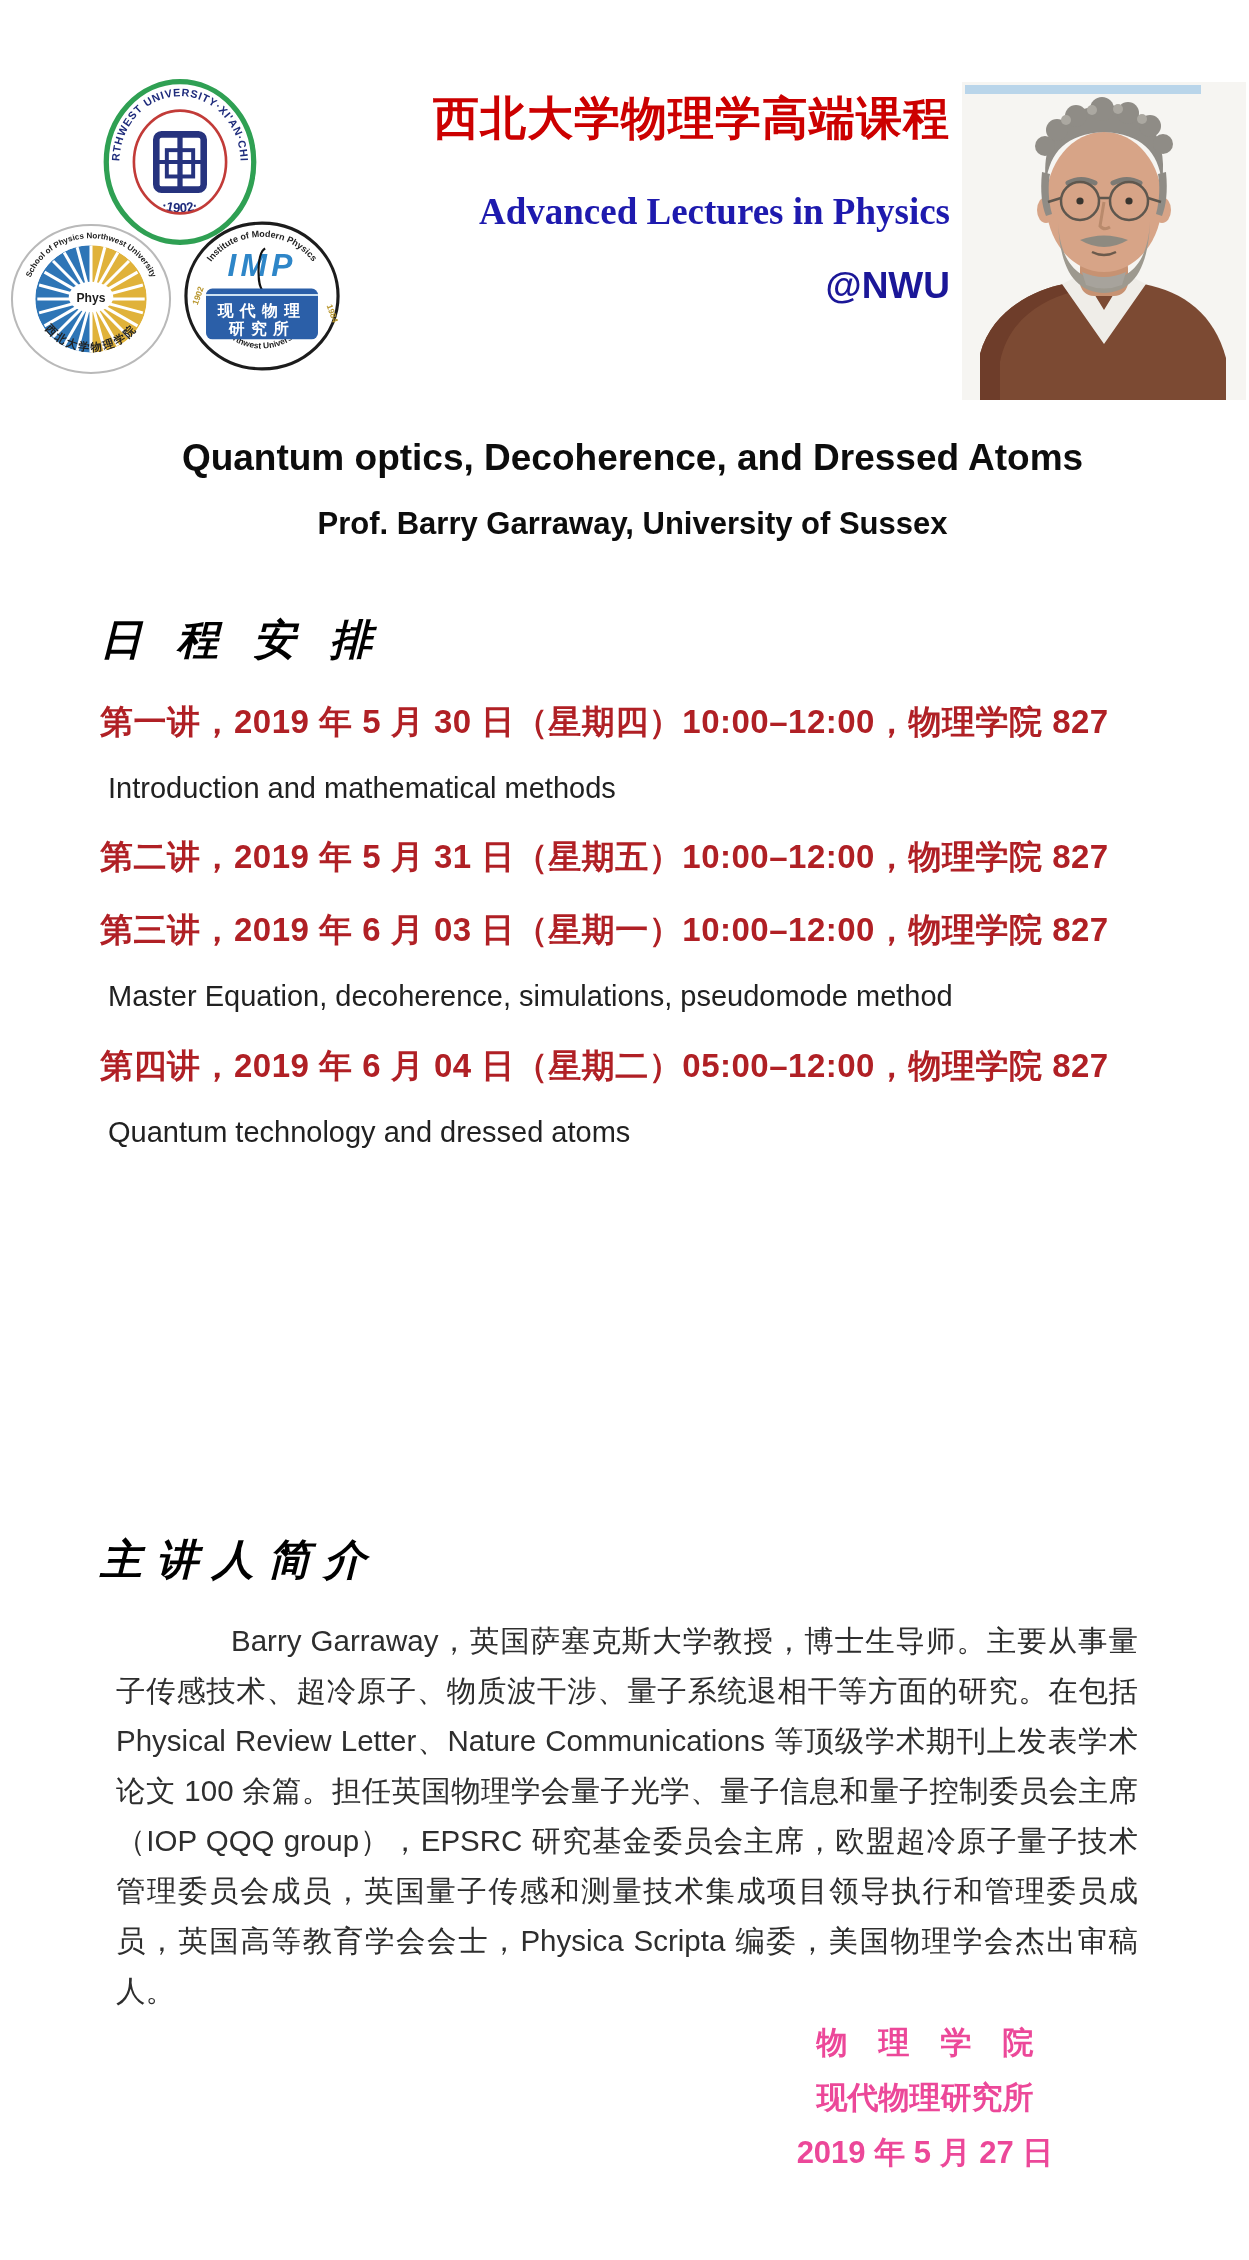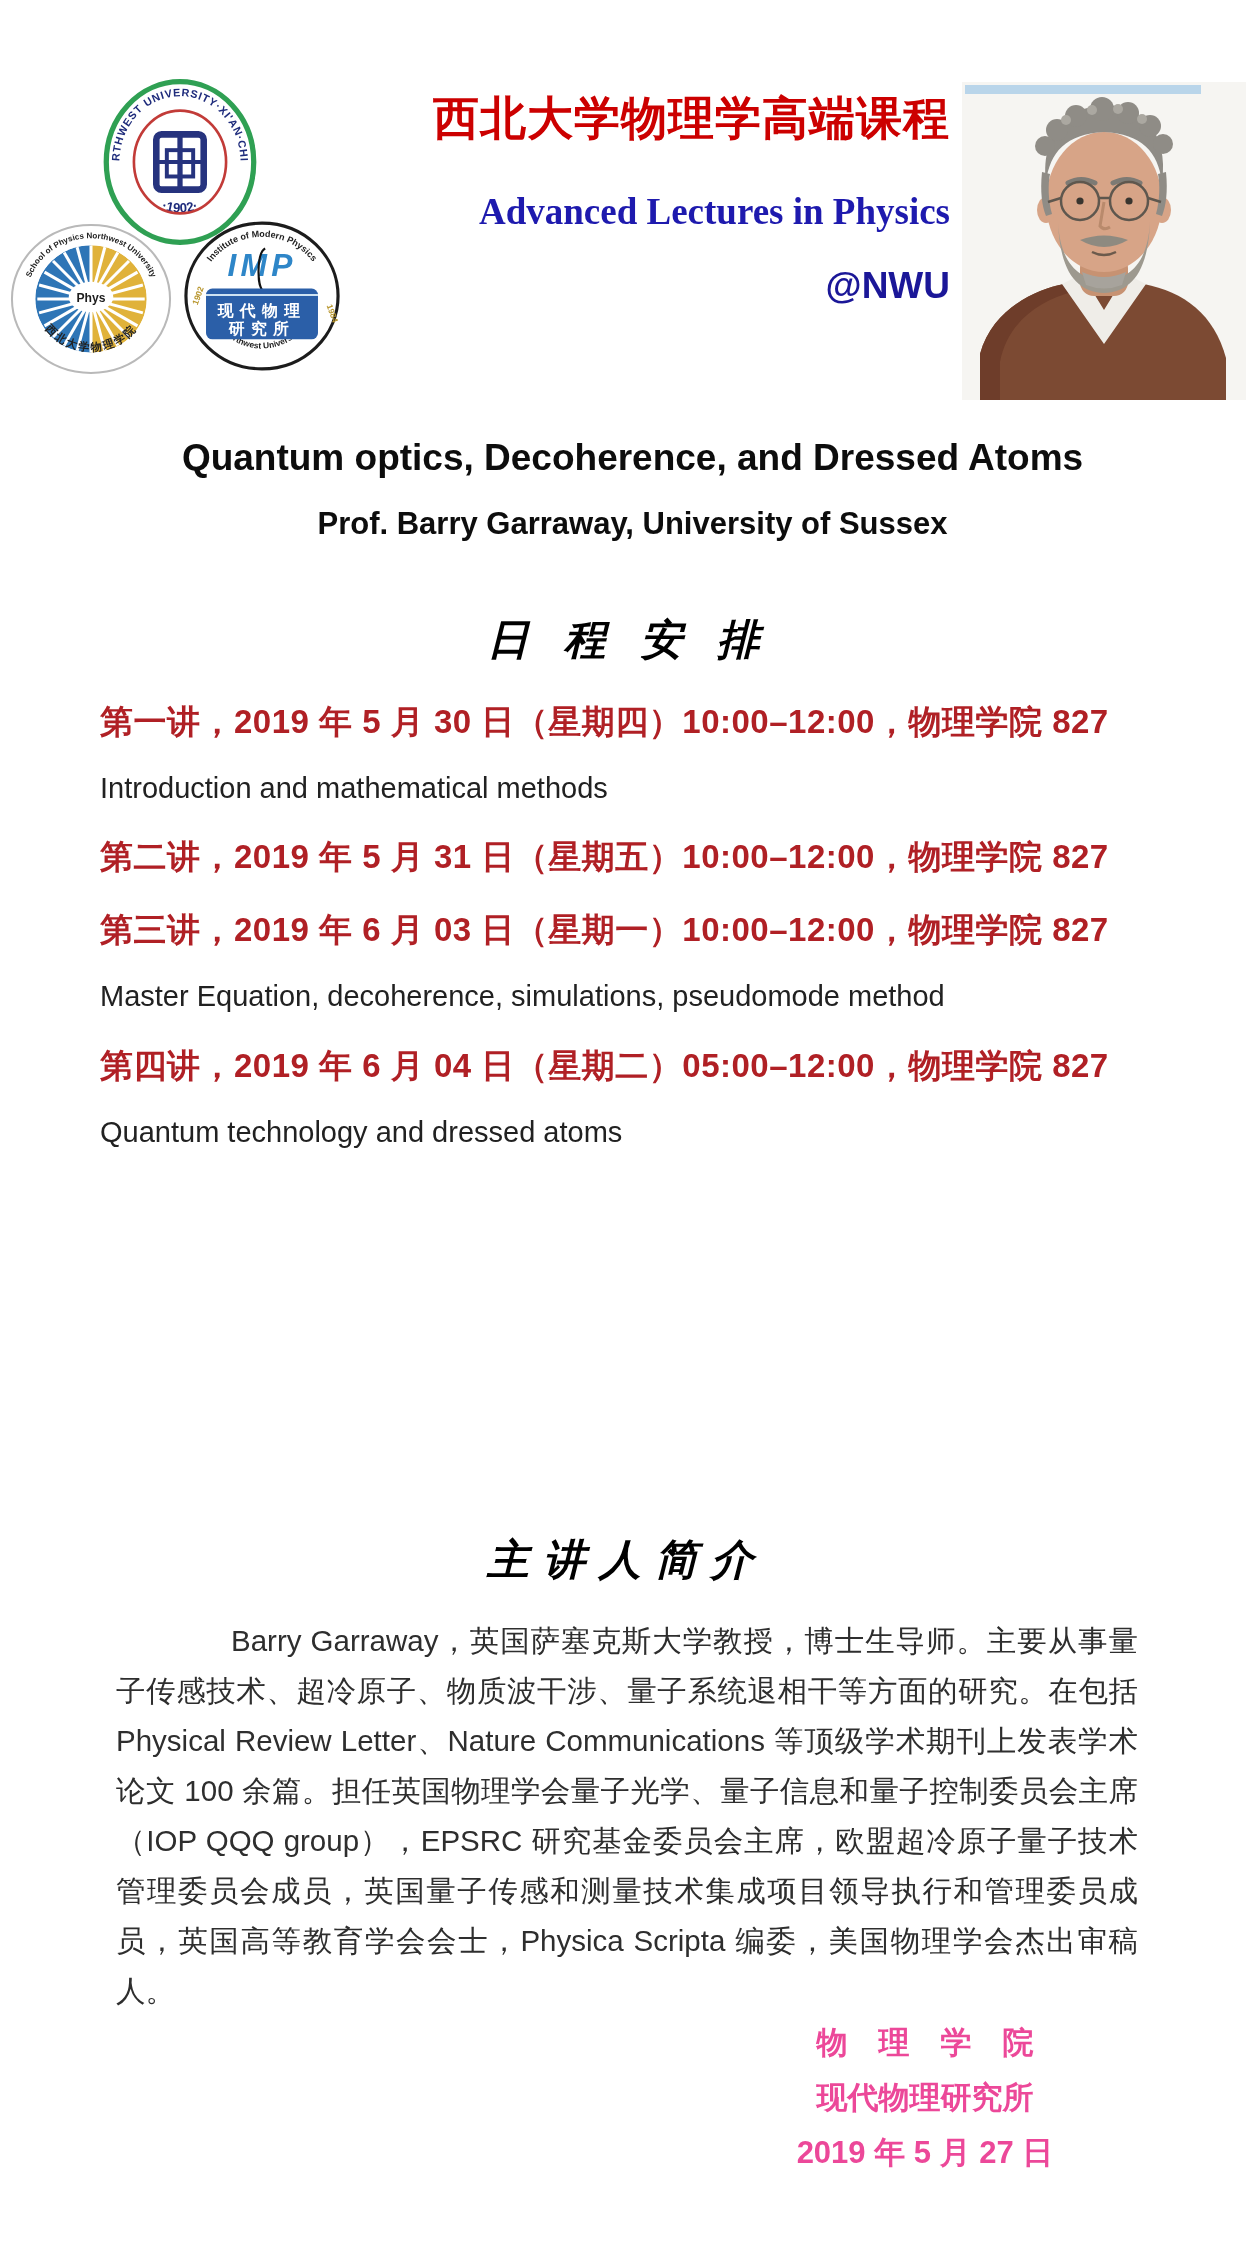--- a/index.html
+++ b/index.html
@@ -21,27 +21,27 @@
   .title-en{margin:40px 0 0 0;font-size:37px;font-weight:bold;color:#1E1AAE;white-space:nowrap;font-family:Liberation Serif, serif;}
   .title-at{margin:32px 0 0 0;font-size:37px;font-weight:bold;color:#1B1798;}
   .photo-box{position:absolute;left:962px;top:82px;width:284px;height:318px;}
   
   .main-title{position:absolute;top:437px;left:8px;width:1249px;text-align:center;}
   .lecture-name{margin:0;font-size:37px;font-weight:bold;color:#0d0d0d;white-space:nowrap;}
   .lecture-speaker{margin:27px 0 0 0;font-size:31px;font-weight:bold;color:#0d0d0d;}
   
   .schedule{position:absolute;top:612px;left:100px;width:1056px;}
   .section-heading{
-    text-align:center;font-family:"DejaVu Serif","Liberation Serif",serif;
+    text-align:left;font-family:"DejaVu Serif","Liberation Serif",serif;
     font-style:italic;font-weight:bold;font-size:42px;color:#000;
     letter-spacing:10px;margin:0 0 32px 0;
   }
   .sched-item{margin-bottom:28px;}
   .session{margin:0 0 24px 0;font-size:33px;font-weight:bold;color:#B02025;letter-spacing:0.5px;}
-  .topic{margin:0;font-size:29px;line-height:1.32;color:#212121;}
+  .topic{margin:8px;font-size:29px;line-height:1.32;color:#212121;}
   
   .bio{position:absolute;top:1532px;left:100px;width:1054px;}
   .bio .section-heading{letter-spacing:14px;margin-bottom:28px;}
   .bio-text{
     margin:16px;font-size:29.5px;line-height:50px;color:#2e2e2e;
     text-align:justify;text-indent:115px;
   }
   
   .footer{position:absolute;top:2022px;left:783px;width:284px;text-align:center;
     font-weight:bold;color:#ec4899;}

